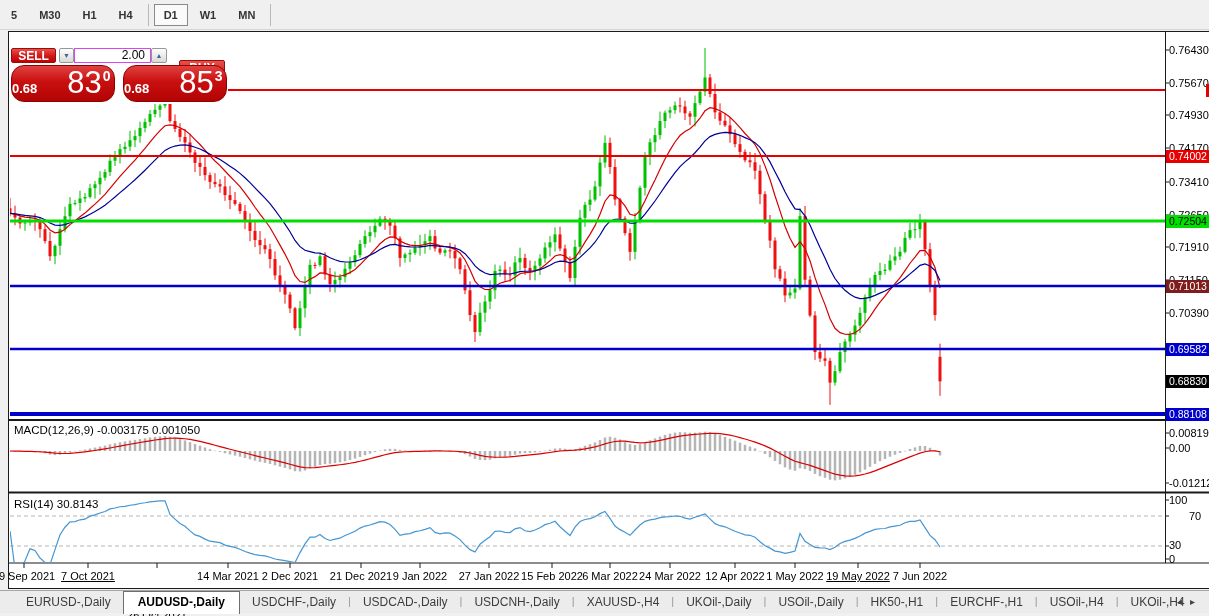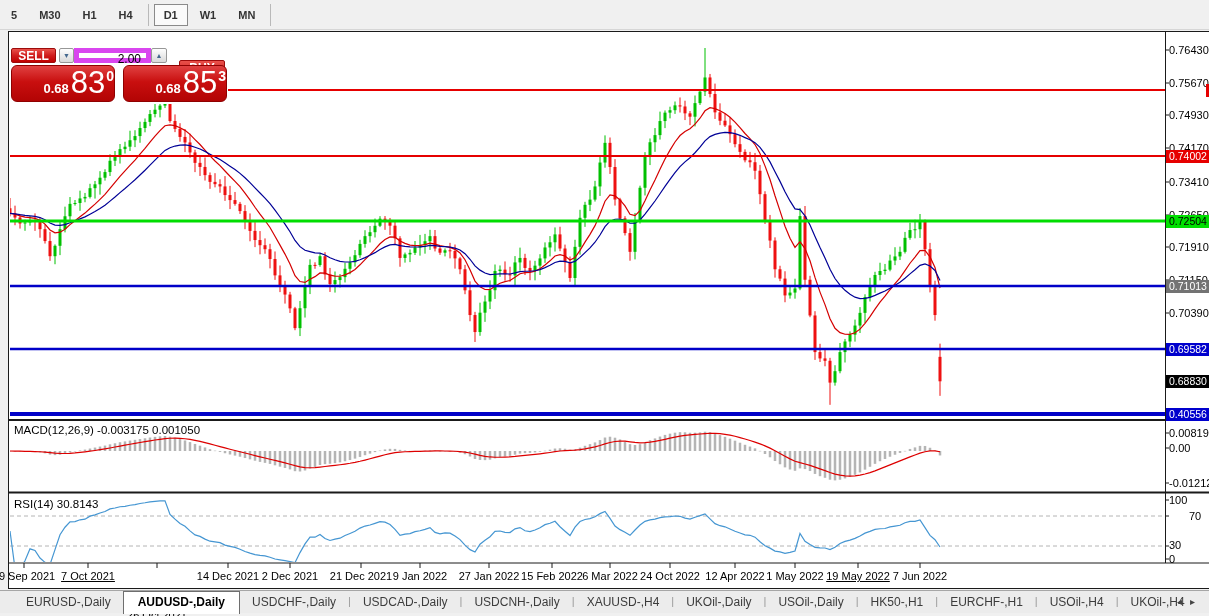--- a/index.html
+++ b/index.html
@@ -26,27 +26,27 @@
   .sub-axis-label{position:absolute;left:1169px;font-size:11px;color:#000;line-height:12px;white-space:nowrap;}
   .date-label{position:absolute;top:570px;transform:translateX(-50%);font-size:11px;color:#000;white-space:nowrap;}
   .ind-label{position:absolute;left:14px;font-size:11.5px;color:#000;white-space:nowrap;}
   
   .trade-panel{position:absolute;left:10px;top:46px;width:218px;height:58px;background:#fff;}
   .tp-btn{position:absolute;color:#fff;font-size:12px;font-weight:600;text-align:center;
           background:linear-gradient(180deg,#e8504a 0%,#d01d1d 50%,#c00000 100%);
           border:1px solid #9d0b0b;border-radius:2px;line-height:14px;}
   .spin-btn{position:absolute;background:linear-gradient(180deg,#fefefe,#d9d9d9);border:1px solid #979797;
             border-radius:2px;font-size:7px;color:#44688e;text-align:center;line-height:13px;}
-  .vol-field{position:absolute;background:#fff;border:5px solid #d946ef;font-size:12px;color:#000;
+  .vol-field{position:absolute;background:#fff;border:1px solid #d946ef;font-size:12px;color:#000;
              text-align:right;padding-right:5px;line-height:13px;}
-  .price-tile{position:absolute;color:#fff;border:1px solid #8f0000;border-radius:6px;
+  .price-tile{position:absolute;color:#fff;border:1px solid #8f0000;border-radius:13px;
               background:linear-gradient(180deg,#e04141 0%,#c90f0f 45%,#b20404 100%);
-              display:flex;align-items:baseline;justify-content:flex-end;}
+              display:flex;align-items:baseline;justify-content:flex-start;}
   .price-tile .pfx{font-size:13px;font-weight:700;margin-right:2px;}
-  .price-tile .big{font-size:31px;font-weight:400;letter-spacing:0px;line-height:34px;}
+  .price-tile .big{font-size:31px;font-weight:400;letter-spacing:0px;line-height:34px;margin-left:28px;}
   .price-tile .sup{font-size:14px;font-weight:700;position:relative;top:-12px;margin-left:1px;}
   
   .tab-bar{position:absolute;left:0;top:590px;width:1209px;height:23px;background:#ececec;
            border-top:1px solid #a6a6a6;display:flex;align-items:flex-end;padding-left:14px;}
   .tab{font-size:12px;color:#3c3c3c;padding:3px 12px 4px 12px;white-space:nowrap;position:relative;cursor:default;}
   .tab.active{background:#fff;color:#000;font-weight:700;border:1px solid #6e6e6e;border-bottom:none;
               padding:3px 14px 5px 14px;margin-bottom:-1px;}
   .tab-sep{color:#9a9a9a;font-size:11px;align-self:center;margin-bottom:2px;}
   .tab-scroll{position:absolute;right:6px;top:596px;font-size:10px;color:#444;letter-spacing:8px;}
 </style>
@@ -717,37 +717,37 @@
       <div class="sub-axis-label" style="top: 427px;">0.008197</div>
       <div class="sub-axis-label" style="top: 442px;">0.00</div>
       <div class="sub-axis-label" style="top: 477px;">-0.012123</div>
       <div class="sub-axis-label" style="top: 494px;">100</div>
       <div class="sub-axis-label" style="top: 510px; margin-left: 20px;">70</div>
       <div class="sub-axis-label" style="top: 539px;">30</div>
       <div class="sub-axis-label" style="top: 553px;">0</div>
       <div class="price-tag" style="top: 83.5px; background: rgb(230, 0, 0); color: rgb(255, 255, 255); margin-left: 40px;">0.75512</div>
       <div class="price-tag" style="top: 149.5px; background: rgb(230, 0, 0); color: rgb(255, 255, 255);">0.74002</div>
       <div class="price-tag" style="top: 214.5px; background: rgb(0, 224, 0); color: rgb(0, 0, 0);">0.72504</div>
-      <div class="price-tag" style="top: 279.5px; background: #737373; color: rgb(255, 255, 255);">0.71013</div>
+      <div class="price-tag" style="top: 279.5px; background: #7f1d1d; color: rgb(255, 255, 255);">0.71013</div>
       <div class="price-tag" style="top: 342.5px; background: rgb(0, 0, 205); color: rgb(255, 255, 255);">0.69582</div>
       <div class="price-tag" style="top: 374.5px; background: rgb(0, 0, 0); color: rgb(255, 255, 255);">0.68830</div>
-      <div class="price-tag" style="top: 407.5px; background: rgb(0, 0, 205); color: rgb(255, 255, 255);">0.40556</div>
+      <div class="price-tag" style="top: 407.5px; background: rgb(0, 0, 205); color: rgb(255, 255, 255);">0.88108</div>
     </div>
   <div id="date-labels">
       <div class="date-label" style="left: 24px;">19 Sep 2021</div>
       <div class="date-label" style="left: 88px; text-decoration: underline;">7 Oct 2021</div>
       <div class="date-label" style="left: 157px; margin-top: 39px;">26 Oct 2021</div>
-      <div class="date-label" style="left: 228px;">14 Dec 2021</div>
+      <div class="date-label" style="left: 228px;">14 Mar 2021</div>
       <div class="date-label" style="left: 290px;">2 Dec 2021</div>
       <div class="date-label" style="left: 361px;">21 Dec 2021</div>
       <div class="date-label" style="left: 420px;">9 Jan 2022</div>
       <div class="date-label" style="left: 489px;">27 Jan 2022</div>
       <div class="date-label" style="left: 552px;">15 Feb 2022</div>
       <div class="date-label" style="left: 610px;">6 Mar 2022</div>
-      <div class="date-label" style="left: 670px;">24 Oct 2022</div>
+      <div class="date-label" style="left: 670px;">24 Mar 2022</div>
       <div class="date-label" style="left: 735px;">12 Apr 2022</div>
       <div class="date-label" style="left: 795px;">1 May 2022</div>
       <div class="date-label" style="left: 858px; text-decoration: underline;">19 May 2022</div>
       <div class="date-label" style="left: 920px;">7 Jun 2022</div>
     </div>
 
   <div class="trade-panel">
     <div class="tp-btn" style="left:1px;top:2px;width:45px;height:15px;">SELL</div>
     <div class="spin-btn" style="left:49px;top:2px;width:15px;height:15px;">▼</div>
     <div class="vol-field" style="left:64px;top:2px;width:77px;height:15px;">2.00</div>

